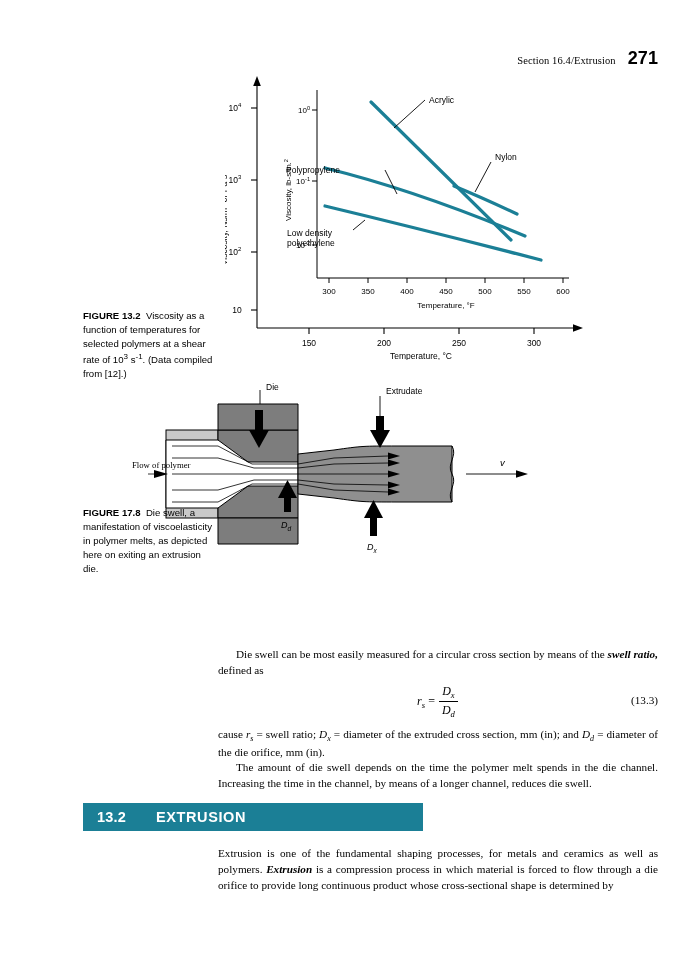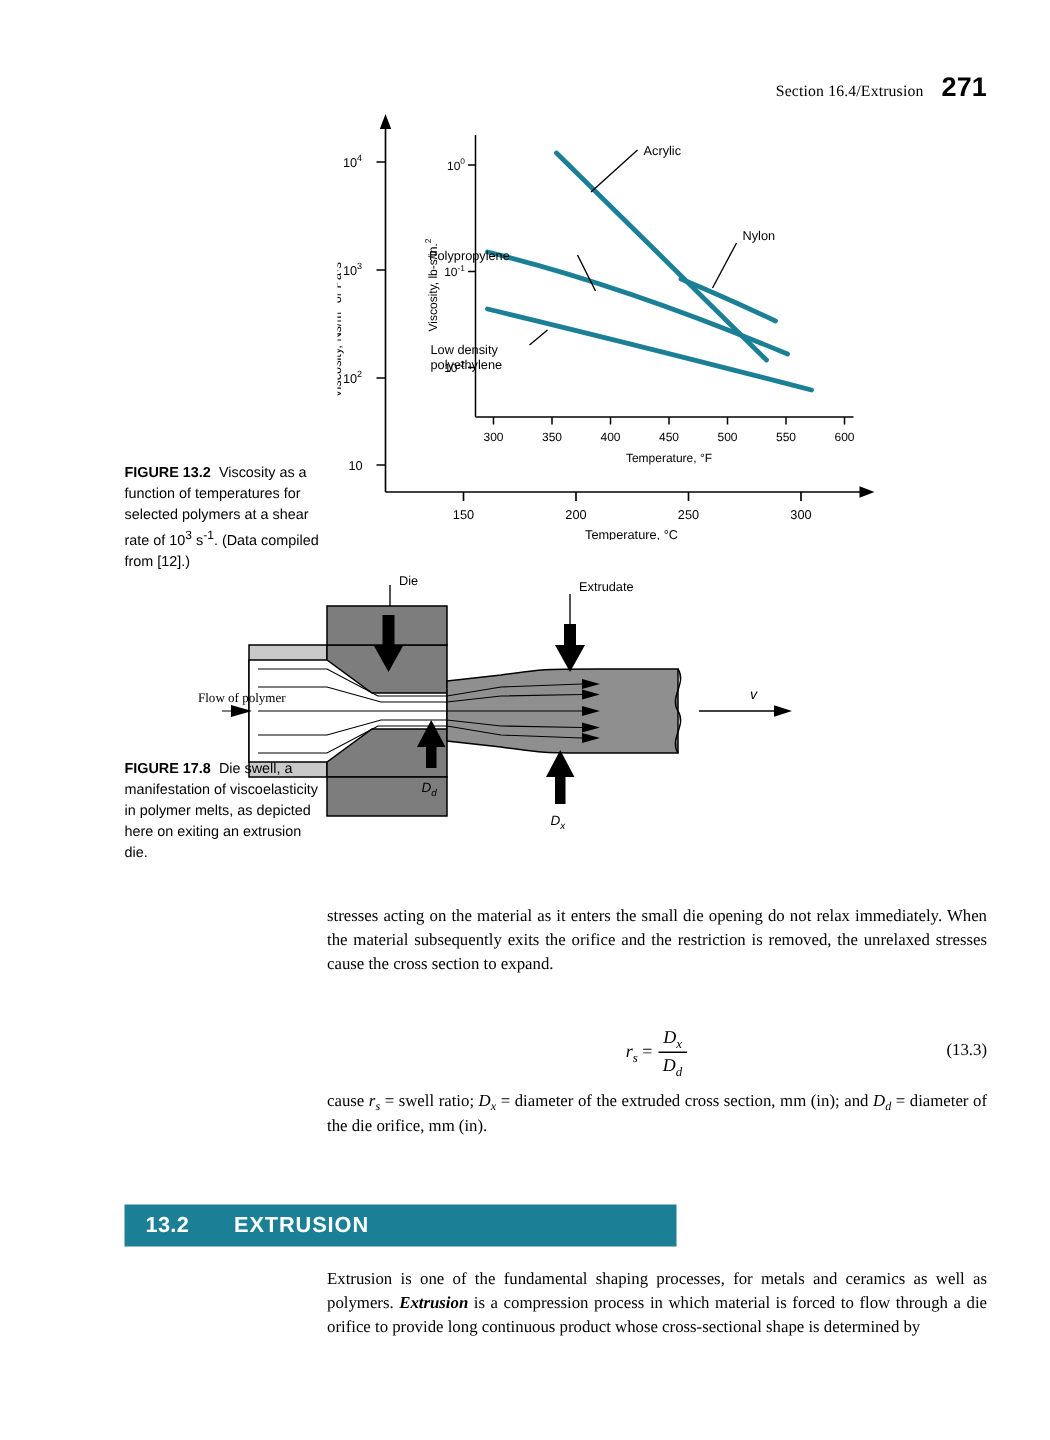--- a/index.html
+++ b/index.html
@@ -130,21 +130,21 @@
     padding: 1px 3px 0 3px;
   }
   i.mvar { font-style: italic; }
   sub.sm { font-size: 0.72em; font-style: italic; }
 
   
   #section-bar {
     position: absolute;
     left: 83px;
     top: 803px;
-    width: 368px;
+    width: 340px;
     height: 28px;
     background: #1b7f96;
   }
   #section-bar .num {
     position: absolute;
     left: 14px;
     top: 6px;
     font-family: "Liberation Sans", sans-serif;
     font-weight: bold;
     font-size: 14.5px;
@@ -353,41 +353,46 @@
 
       <text class="chart-text" x="-56" y="89" font-size="8.5" fill="#000" visibility="hidden">Flow of polymer</text>
     </svg>
   </div>
   <div style="position:absolute; left:132px; top:460px; font-family:Liberation Serif, serif; font-size:8.7px;">Flow of polymer</div>
 
   <div class="caption" id="caption-133">
     <b>FIGURE 17.8</b>&nbsp;&nbsp;<span>Die swell, a manifestation of viscoelasticity in polymer melts, as depicted here on exiting an extrusion die.</span>
   </div>
 
-  <div class="body-col" id="para-1">
-    <p>stresses acting on the material as it enters the small die opening do not relax immediately. When the material subsequently exits the orifice and the restriction is removed, the unrelaxed stresses cause the cross section to expand.</p>
-  </div>
-
+
+  <div class="body-col" id="para-2">
+    <p class="indent">
+      <span>Die swell can be most easily measured for a circular cross section by means of the </span><b><i>swell ratio,</i></b><span> defined as</span>
+    </p>
+  </div>
 
   <div id="eq-block">
     <div class="eq-center">
       <i class="mvar">r</i><sub class="sm">s</sub>
       <span>=</span>
       <span class="frac">
         <span class="num"><i class="mvar">D</i><sub class="sm">x</sub></span>
         <span class="den"><i class="mvar">D</i><sub class="sm">d</sub></span>
       </span>
     </div>
     <div class="eq-num">(13.3)</div>
   </div>
 
   <div class="body-col" id="para-3">
     <p><span>cause </span><i class="mvar">r</i><sub class="sm">s</sub><span> = swell ratio; </span><i class="mvar">D</i><sub class="sm">x</sub><span> = diameter of the extruded cross section, mm (in); and </span><i class="mvar">D</i><sub class="sm">d</sub><span> = diameter of the die orifice, mm (in).</span></p>
   </div>
 
+  <div class="body-col" id="para-4">
+    <p class="indent">The amount of die swell depends on the time the polymer melt spends in the die channel. Increasing the time in the channel, by means of a longer channel, reduces die swell.</p>
+  </div>
 
   <div id="section-bar">
     <span class="num">13.2</span>
     <span class="title">EXTRUSION</span>
   </div>
 
   <div class="body-col" id="para-5">
     <p><span>Extrusion is one of the fundamental shaping processes, for metals and ceramics as well as polymers. </span><b><i>Extrusion</i></b><span> is a compression process in which material is forced to flow through a die orifice to provide long continuous product whose cross-sectional shape is determined by</span></p>
   </div>
 

